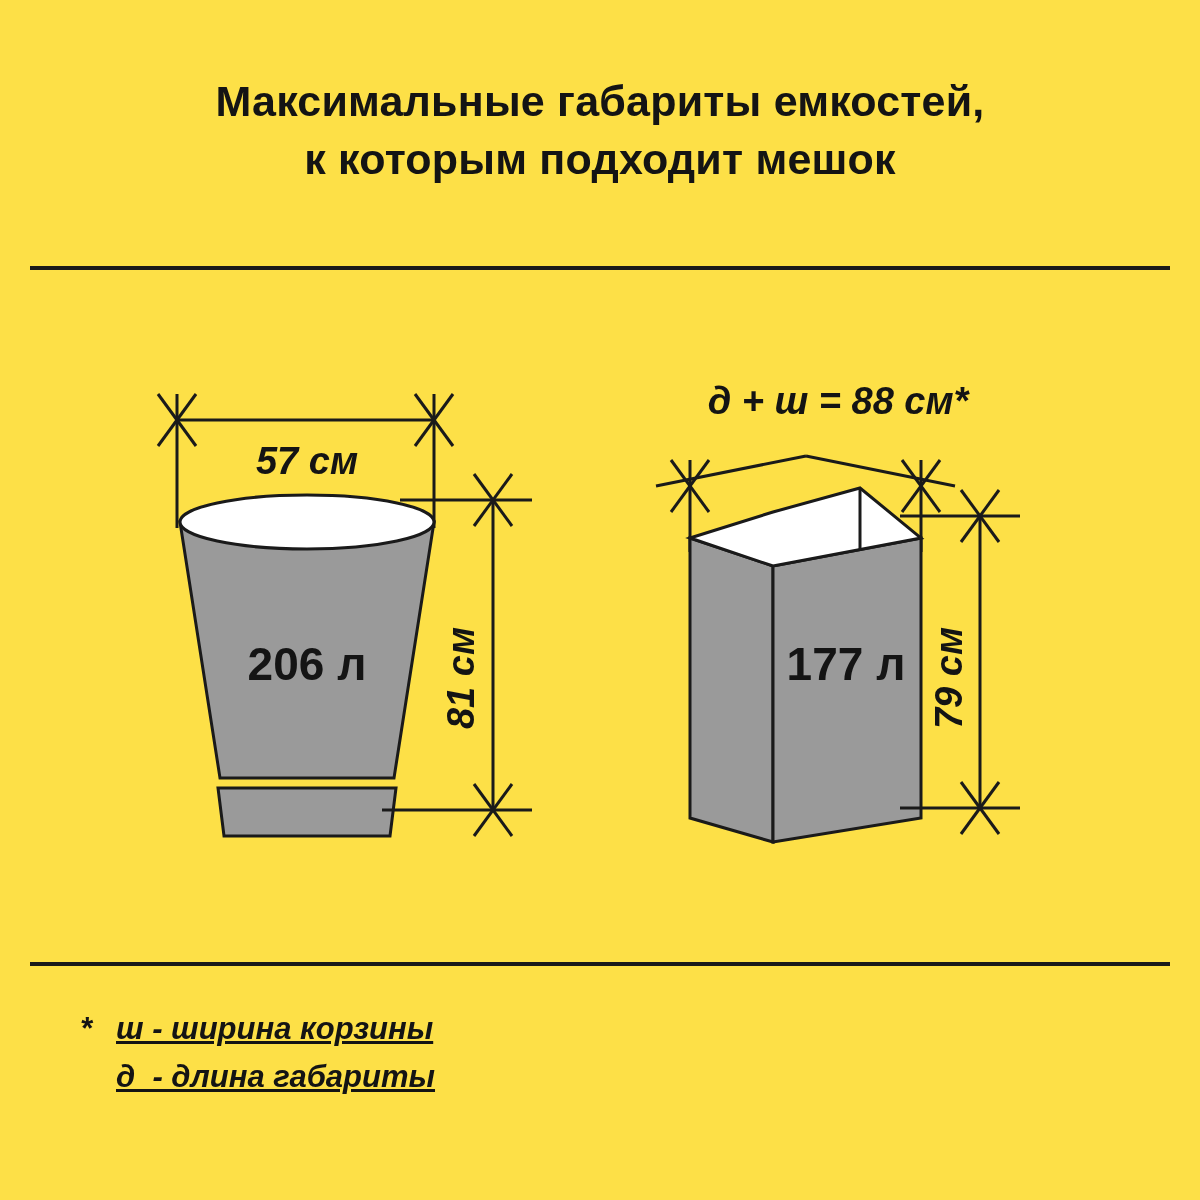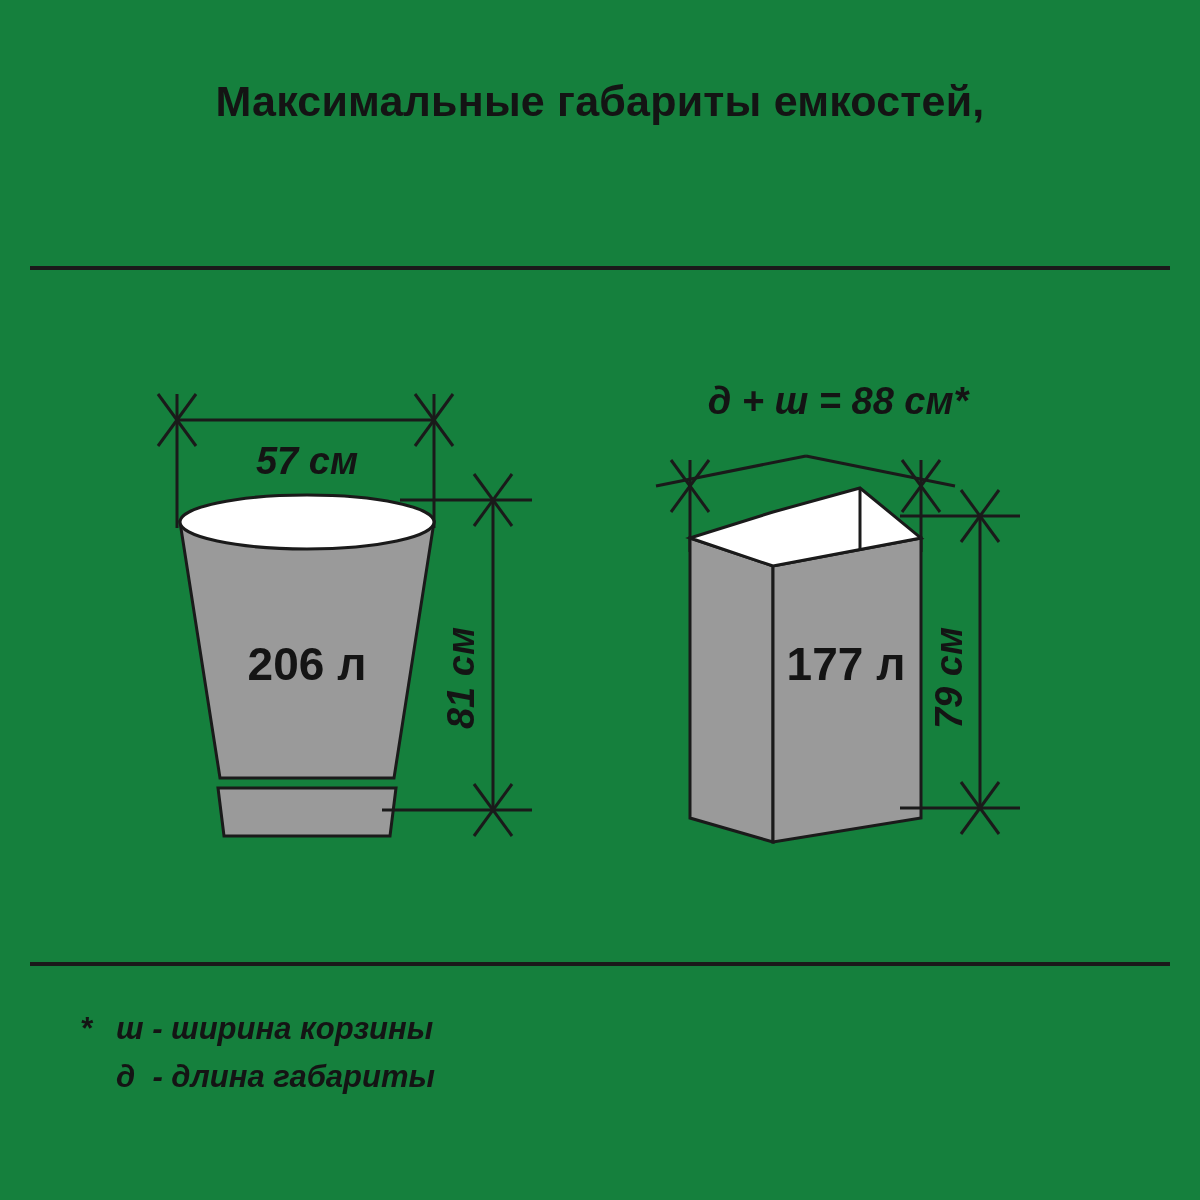--- a/index.html
+++ b/index.html
@@ -8,21 +8,21 @@
     background: #ffffff;
   }
   body {
     font-family: "Liberation Sans", sans-serif;
     color: #1a1a1a;
   }
   #page {
     position: relative;
     width: 1200px;
     height: 1200px;
-    background: #15803d;
+    background: #fde047;
     overflow: hidden;
   }
 
   
   .title-block {
     position: absolute;
     top: 72px;
     left: 0;
     width: 1200px;
     text-align: center;
@@ -75,29 +75,31 @@
     font-style: italic;
     line-height: 1.55;
     color: #141414;
   }
   .footnote-mark {
     width: 36px;
     display: inline-block;
   }
   .footnote-text {
     white-space: pre;
+    text-decoration: underline;
   }
 </style>
 </head>
 <body>
 
 <div id="page">
 
   <div class="title-block">
     <div class="title-line">Максимальные габариты емкостей,</div>
+    <div class="title-line">к которым подходит мешок</div>
   </div>
 
   <div class="rule top"></div>
   <div class="rule bottom"></div>
 
   <div class="canvas">
     <svg width="1200" height="696" viewBox="0 0 1200 696" xmlns="http://www.w3.org/2000/svg">
 
       <g>
 

